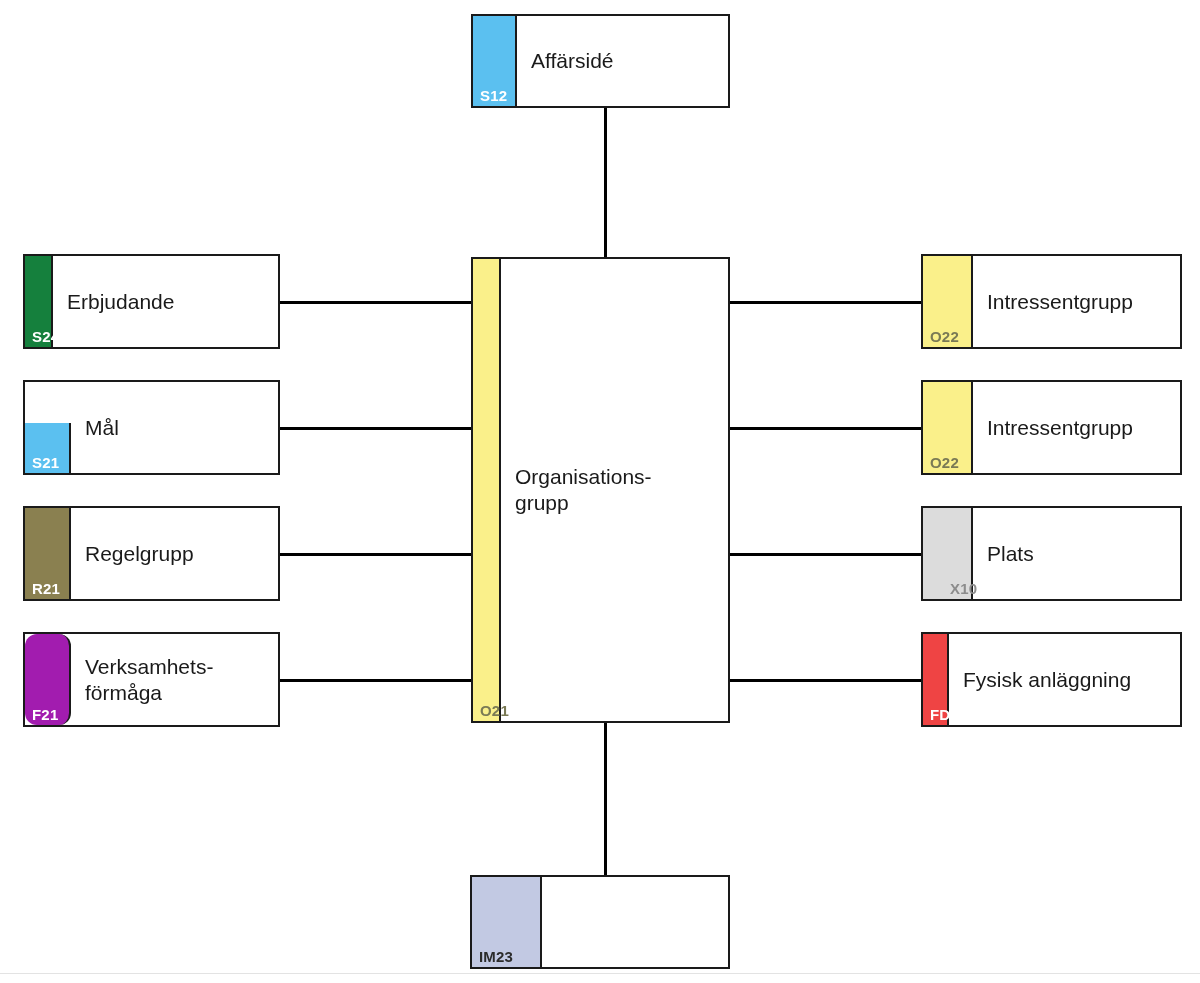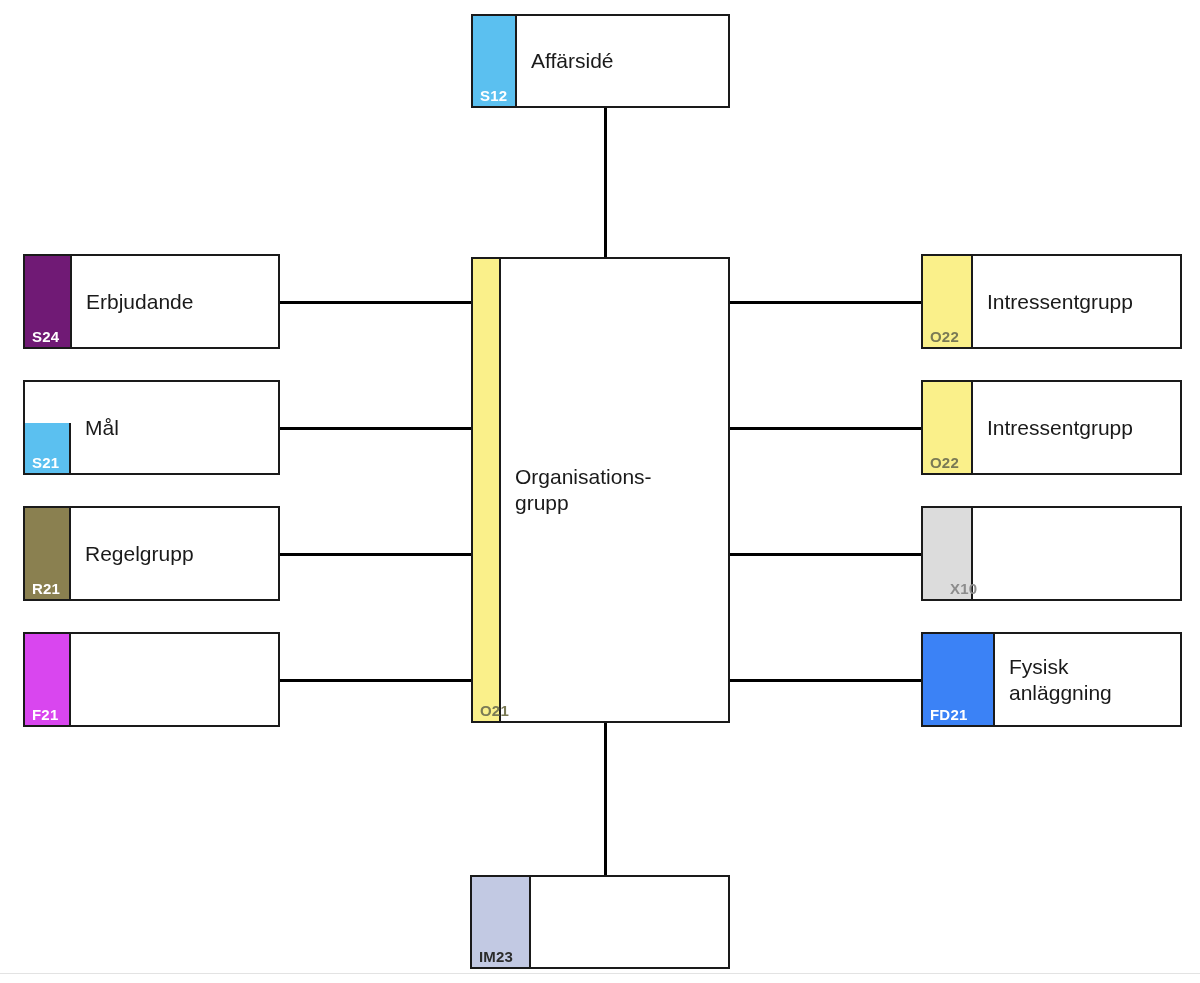--- a/index.html
+++ b/index.html
@@ -110,74 +110,77 @@
 
   <div class="node centre" style="left: 471px; top: 257px; width: 259px; height: 466px; border-color: rgb(26, 26, 26);">
     <div class="stripe" style="width: 28px; background: rgb(250, 240, 138); border-right-color: rgb(26, 26, 26);">
       <span class="code" style="color: rgb(122, 122, 85);">O21</span>
     </div>
     <div class="label">Organisations-
 grupp</div>
   </div>
 
   <div class="node" style="left: 470px; top: 875px; width: 260px; height: 94px; border-color: rgb(26, 26, 26);">
-    <div class="stripe" style="width: 59px; background: rgb(194, 201, 227); border-right-color: rgb(26, 26, 26);">
+    <div class="stripe" style="width: 70px; background: rgb(194, 201, 227); border-right-color: rgb(26, 26, 26);">
       <span class="code" style="color: rgb(43, 43, 43);">IM23</span>
     </div>
   </div>
 
   <div class="node" style="left: 23px; top: 254px; width: 257px; height: 95px; border-color: rgb(26, 26, 26);">
-    <div class="stripe" style="width: 47px; background: #701a75; border-right-color: rgb(26, 26, 26);">
+    <div class="stripe" style="width: 28px; background: #15803d; border-right-color: rgb(26, 26, 26);">
       <span class="code" style="color: rgb(255, 255, 255);">S24</span>
     </div>
     <div class="label">Erbjudande</div>
   </div>
 
   <div class="node" style="left: 23px; top: 380px; width: 257px; height: 95px; border-color: rgb(26, 26, 26);">
     <div class="stripe" style="width: 46px; background: rgb(91, 192, 240); border-right-color: rgb(26, 26, 26); margin-top: 41px;">
       <span class="code" style="color: rgb(255, 255, 255);">S21</span>
     </div>
     <div class="label">Mål</div>
   </div>
 
   <div class="node" style="left: 23px; top: 506px; width: 257px; height: 95px; border-color: rgb(26, 26, 26);">
     <div class="stripe" style="width: 46px; background: rgb(138, 128, 80); border-right-color: rgb(26, 26, 26);">
       <span class="code" style="color: rgb(255, 255, 255);">R21</span>
     </div>
     <div class="label">Regelgrupp</div>
   </div>
 
   <div class="node" style="left: 23px; top: 632px; width: 257px; height: 95px; border-color: rgb(26, 26, 26);">
-    <div class="stripe" style="width: 46px; background: #d946ef; border-right-color: rgb(26, 26, 26);">
+    <div class="stripe" style="width: 46px; background: #a21caf; border-right-color: rgb(26, 26, 26); border-radius: 12px;">
       <span class="code" style="color: rgb(255, 255, 255);">F21</span>
     </div>
+    <div class="label">Verksamhets-
+förmåga</div>
   </div>
 
   <div class="node" style="left: 921px; top: 254px; width: 261px; height: 95px; border-color: rgb(26, 26, 26);">
     <div class="stripe" style="width: 50px; background: rgb(250, 240, 138); border-right-color: rgb(26, 26, 26);">
       <span class="code" style="color: rgb(122, 122, 85);">O22</span>
     </div>
     <div class="label">Intressentgrupp</div>
   </div>
 
   <div class="node" style="left: 921px; top: 380px; width: 261px; height: 95px; border-color: rgb(26, 26, 26);">
     <div class="stripe" style="width: 50px; background: rgb(250, 240, 138); border-right-color: rgb(26, 26, 26);">
       <span class="code" style="color: rgb(122, 122, 85);">O22</span>
     </div>
     <div class="label">Intressentgrupp</div>
   </div>
 
   <div class="node" style="left: 921px; top: 506px; width: 261px; height: 95px; border-color: rgb(26, 26, 26);">
     <div class="stripe" style="width: 50px; background: rgb(220, 220, 220); border-right-color: rgb(26, 26, 26);">
       <span class="code" style="color: rgb(140, 140, 140); margin-left: 20px;">X10</span>
     </div>
+    <div class="label">Plats</div>
   </div>
 
   <div class="node" style="left: 921px; top: 632px; width: 261px; height: 95px; border-color: rgb(26, 26, 26);">
-    <div class="stripe" style="width: 72px; background: #3b82f6; border-right-color: rgb(26, 26, 26);">
+    <div class="stripe" style="width: 26px; background: #ef4444; border-right-color: rgb(26, 26, 26);">
       <span class="code" style="color: rgb(255, 255, 255);">FD21</span>
     </div>
     <div class="label">Fysisk anläggning</div>
   </div>
 
   <div class="page-rule" style="top:973px;"></div>
 
 </div>
 
 </body></html>

